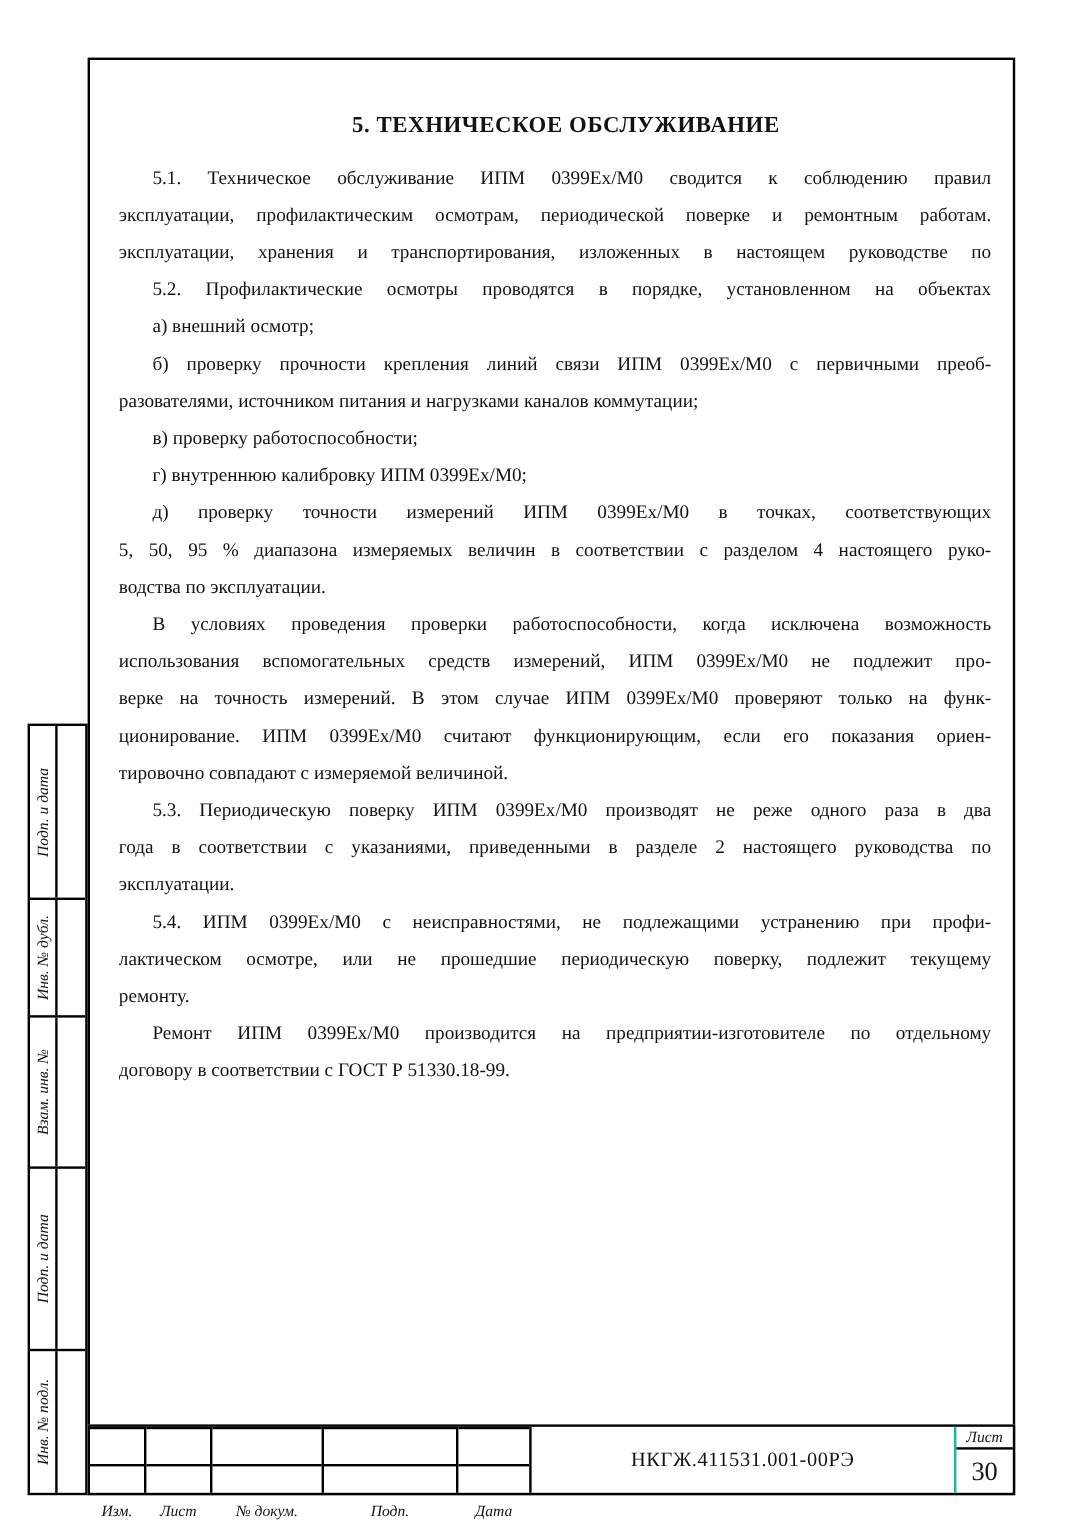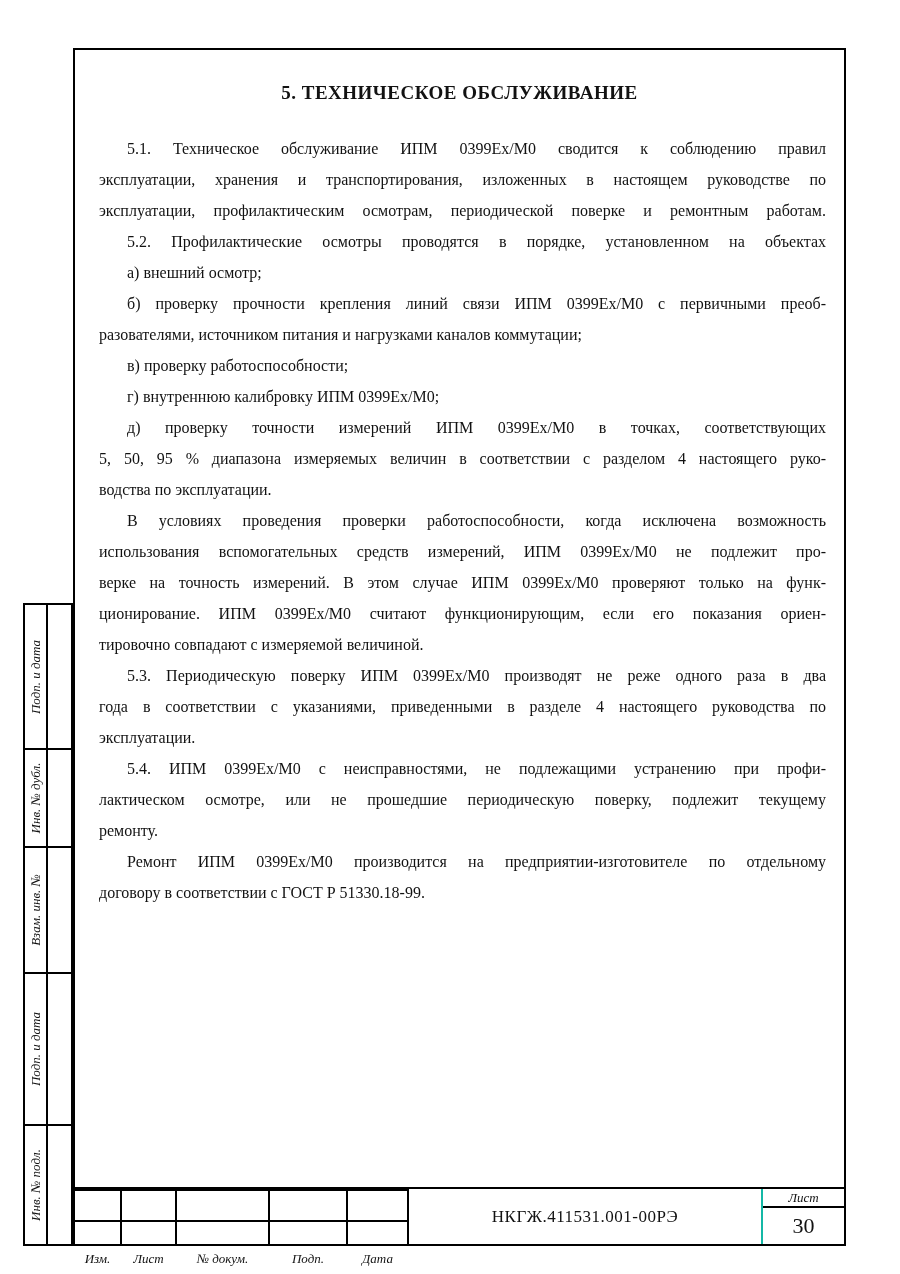--- a/index.html
+++ b/index.html
@@ -4,21 +4,21 @@
 <style>
   html,body{margin:0;padding:0;background:#ffffff;}
   .page{position:relative;width:900px;height:1274px;background:#ffffff;
         font-family:"Liberation Serif",serif;color:#121212;overflow:hidden;}
 
   
   .frame{position:absolute;left:73px;top:48px;width:773px;height:1198px;
          border:2px solid #000;box-sizing:border-box;}
 
   
-  .doc-title{position:absolute;left:73px;top:82px;width:773px;margin:0;
+  .doc-title{position:absolute;left:73px;top:82px;width:773px;margin:12px;
              text-align:center;font-size:19px;font-weight:bold;letter-spacing:.5px;}
 
   
   .body-text{position:absolute;left:99px;top:133px;width:727px;}
   .line{height:31px;line-height:31px;font-size:16px;overflow:hidden;
         text-align:justify;text-align-last:justify;white-space:normal;}
   .line.last{text-align-last:left;}
   .line.indent{text-indent:28px;}
 
   
@@ -40,51 +40,51 @@
   .tb-cell.lbl{flex:1;border-bottom:none;display:flex;align-items:center;justify-content:center;
                font-style:italic;font-size:13px;}
   .tb-doc{width:354px;border-right:2px solid #14b8a6;box-sizing:border-box;
           display:flex;align-items:center;justify-content:center;
           font-size:17px;letter-spacing:.5px;}
   .tb-sheet{flex:1;display:flex;flex-direction:column;}
   .tb-sheet-label{height:17px;border-bottom:2px solid #000;display:flex;align-items:center;
                   justify-content:center;font-style:italic;font-size:13px;}
   .tb-sheet-num{flex:1;display:flex;align-items:center;justify-content:center;font-size:22px;}
 
-  .w-izm{width:47px;}.w-list{width:55px;}.w-dokum{width:93px;}.w-podp{width:78px;}.w-data{width:61px;}
+  .w-izm{width:47px;}.w-list{width:55px;}.w-dokum{width:93px;}.w-podp{width:112px;}.w-data{width:61px;}
 </style>
 </head>
 <body>
 
 <div class="page">
 
   <div class="frame"></div>
 
   <h1 class="doc-title">5. ТЕХНИЧЕСКОЕ ОБСЛУЖИВАНИЕ</h1>
 
   <div class="body-text">
       <div class="line indent">5.1. Техническое обслуживание ИПМ 0399Ех/М0 сводится к соблюдению правил</div>
+      <div class="line">эксплуатации, профилактическим осмотрам, периодической поверке и ремонтным работам.</div>
       <div class="line">эксплуатации, хранения и транспортирования, изложенных в настоящем руководстве по</div>
-      <div class="line">эксплуатации, профилактическим осмотрам, периодической поверке и ремонтным работам.</div>
       <div class="line indent">5.2. Профилактические осмотры проводятся в порядке, установленном на объектах</div>
       <div class="line indent last">а) внешний осмотр;</div>
       <div class="line indent">б) проверку прочности крепления линий связи ИПМ 0399Ех/М0 с первичными преоб-</div>
       <div class="line last">разователями, источником питания и нагрузками каналов коммутации;</div>
       <div class="line indent last">в) проверку работоспособности;</div>
       <div class="line indent last">г) внутреннюю калибровку ИПМ 0399Ех/М0;</div>
       <div class="line indent">д) проверку точности измерений ИПМ 0399Ех/М0 в точках, соответствующих</div>
       <div class="line">5, 50, 95 % диапазона измеряемых величин в соответствии с разделом 4 настоящего руко-</div>
       <div class="line last">водства по эксплуатации.</div>
       <div class="line indent">В условиях проведения проверки работоспособности, когда исключена возможность</div>
       <div class="line">использования вспомогательных средств измерений, ИПМ 0399Ех/М0 не подлежит про-</div>
       <div class="line">верке на точность измерений. В этом случае ИПМ 0399Ех/М0 проверяют только на функ-</div>
       <div class="line">ционирование. ИПМ 0399Ех/М0 считают функционирующим, если его показания ориен-</div>
       <div class="line last">тировочно совпадают с измеряемой величиной.</div>
       <div class="line indent">5.3. Периодическую поверку ИПМ 0399Ех/М0 производят не реже одного раза в два</div>
-      <div class="line">года в соответствии с указаниями, приведенными в разделе 4 настоящего руководства по</div>
+      <div class="line">года в соответствии с указаниями, приведенными в разделе 2 настоящего руководства по</div>
       <div class="line last">эксплуатации.</div>
       <div class="line indent">5.4. ИПМ 0399Ех/М0 с неисправностями, не подлежащими устранению при профи-</div>
       <div class="line">лактическом осмотре, или не прошедшие периодическую поверку, подлежит текущему</div>
       <div class="line last">ремонту.</div>
       <div class="line indent">Ремонт ИПМ 0399Ех/М0 производится на предприятии-изготовителе по отдельному</div>
       <div class="line last">договору в соответствии с ГОСТ Р 51330.18-99.</div>
     </div>
 
   <div class="sidebar">
     <div class="sb-cell" style="height:145px">

